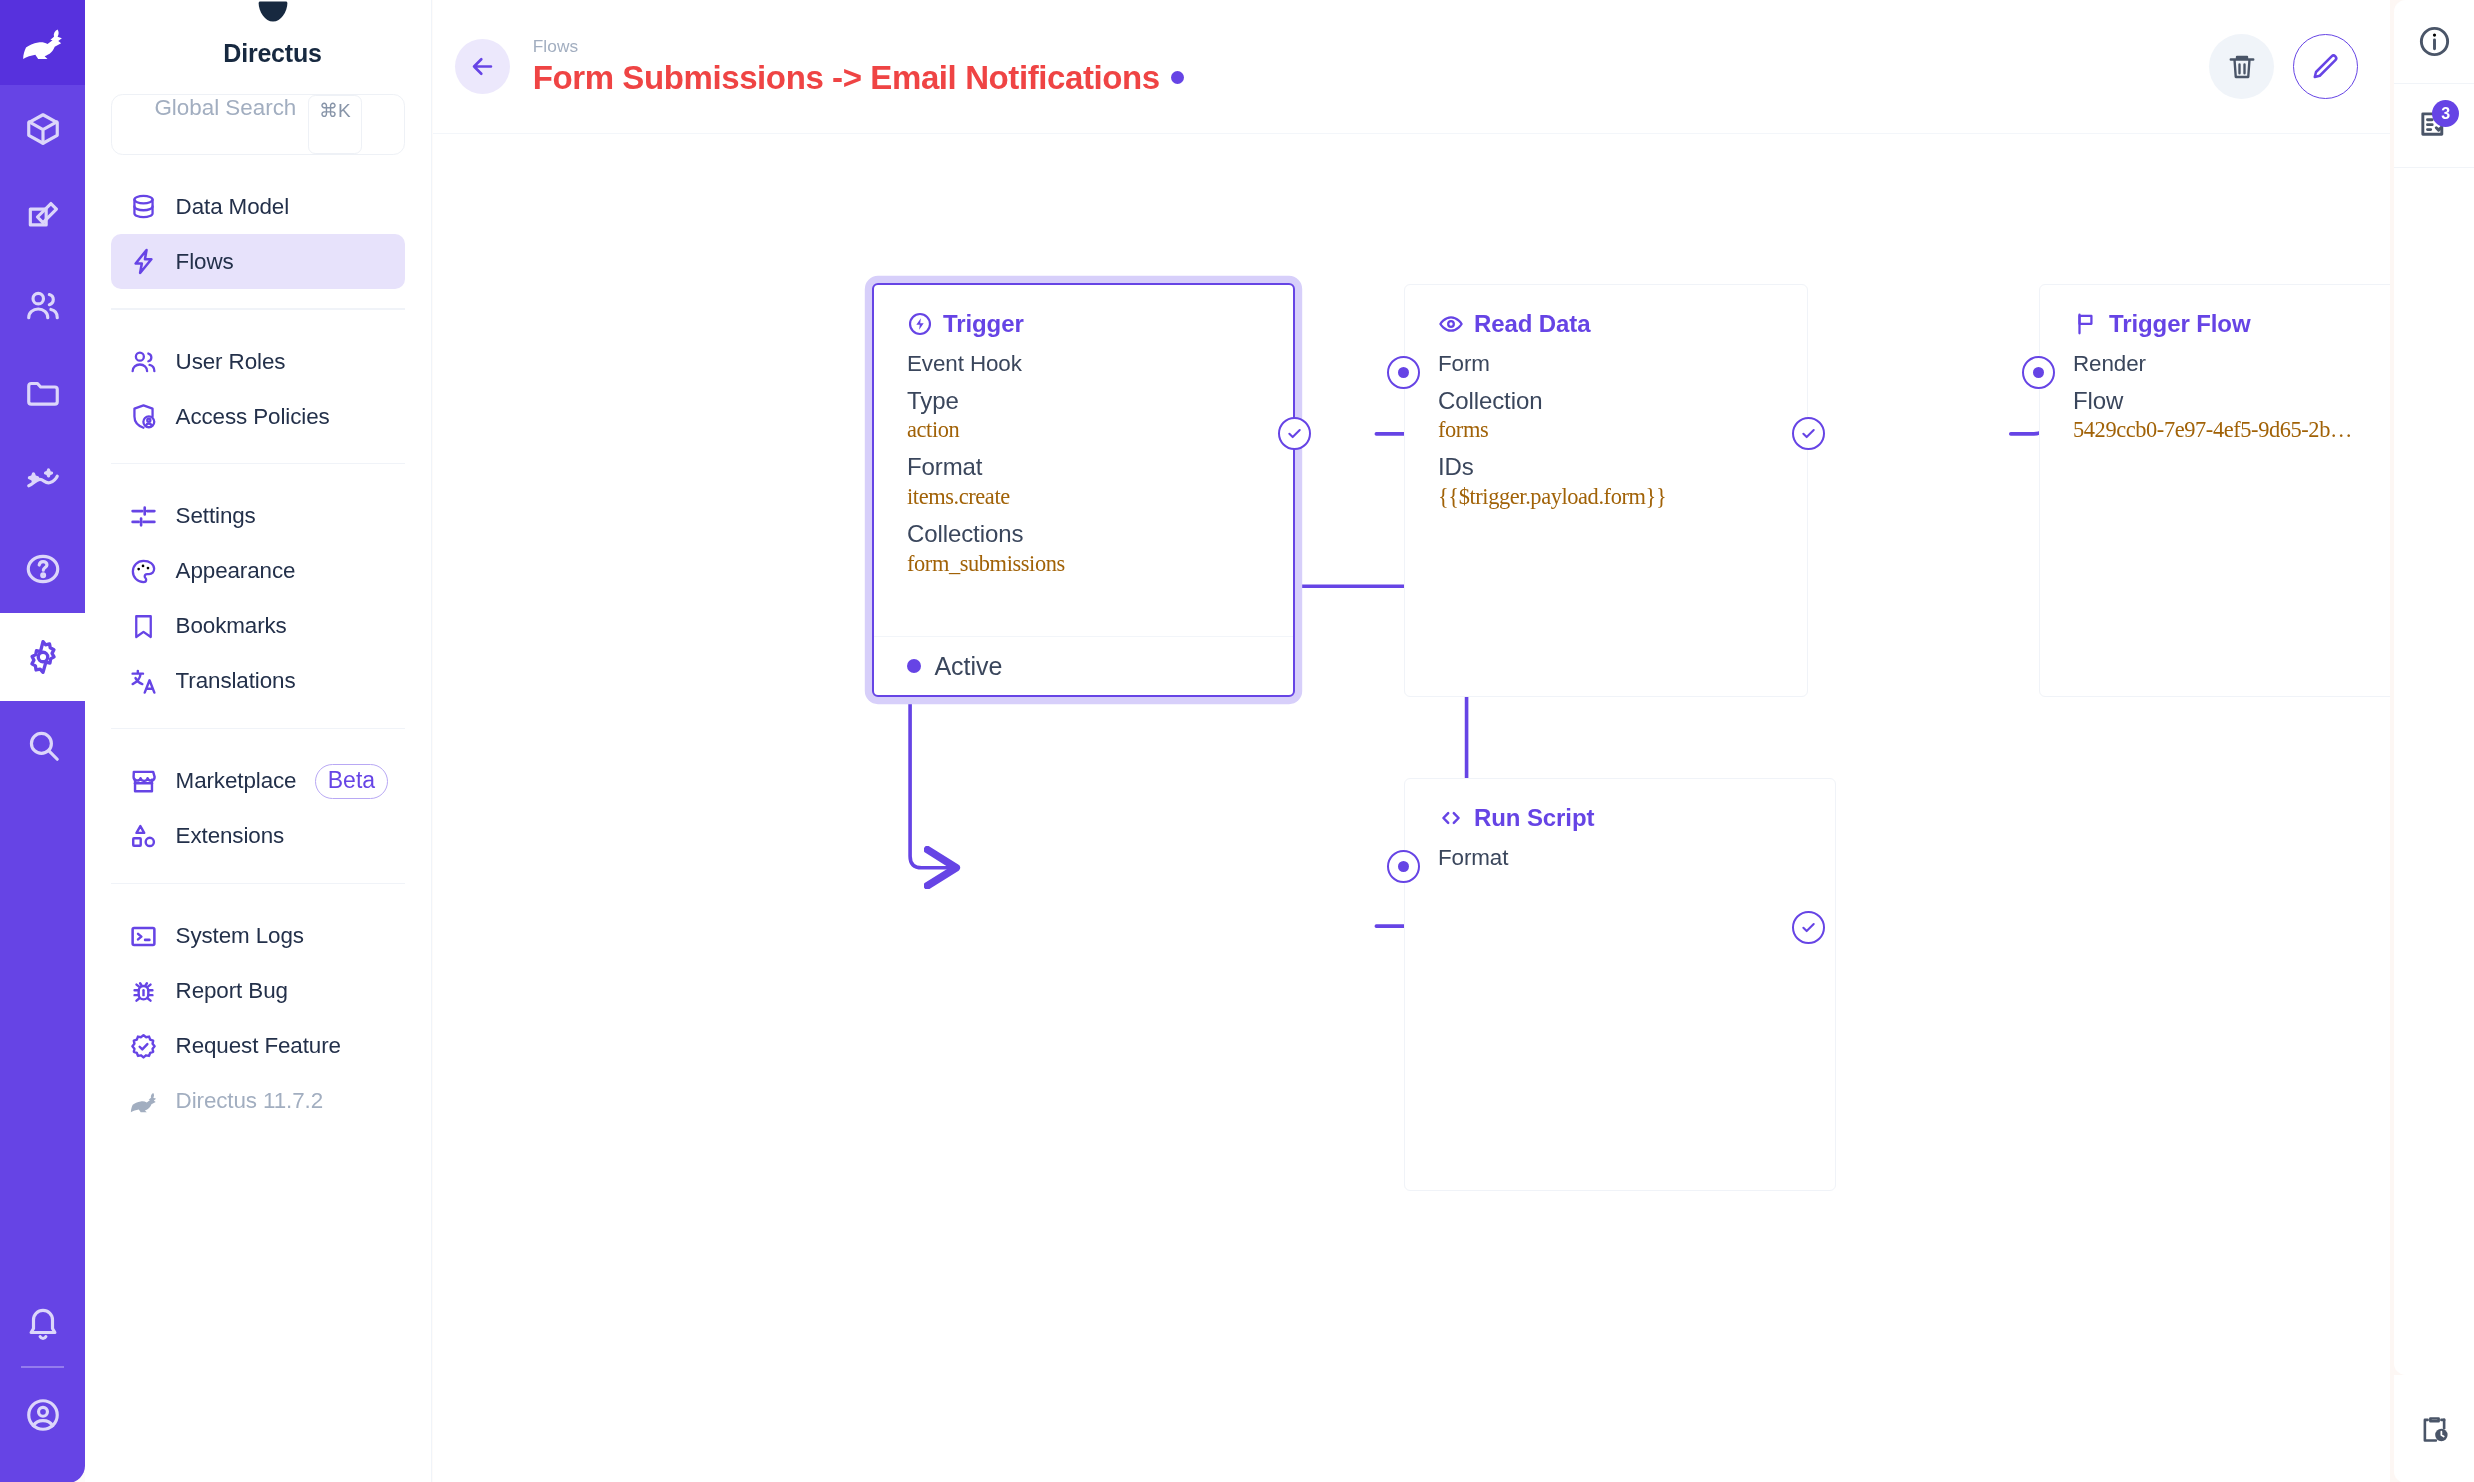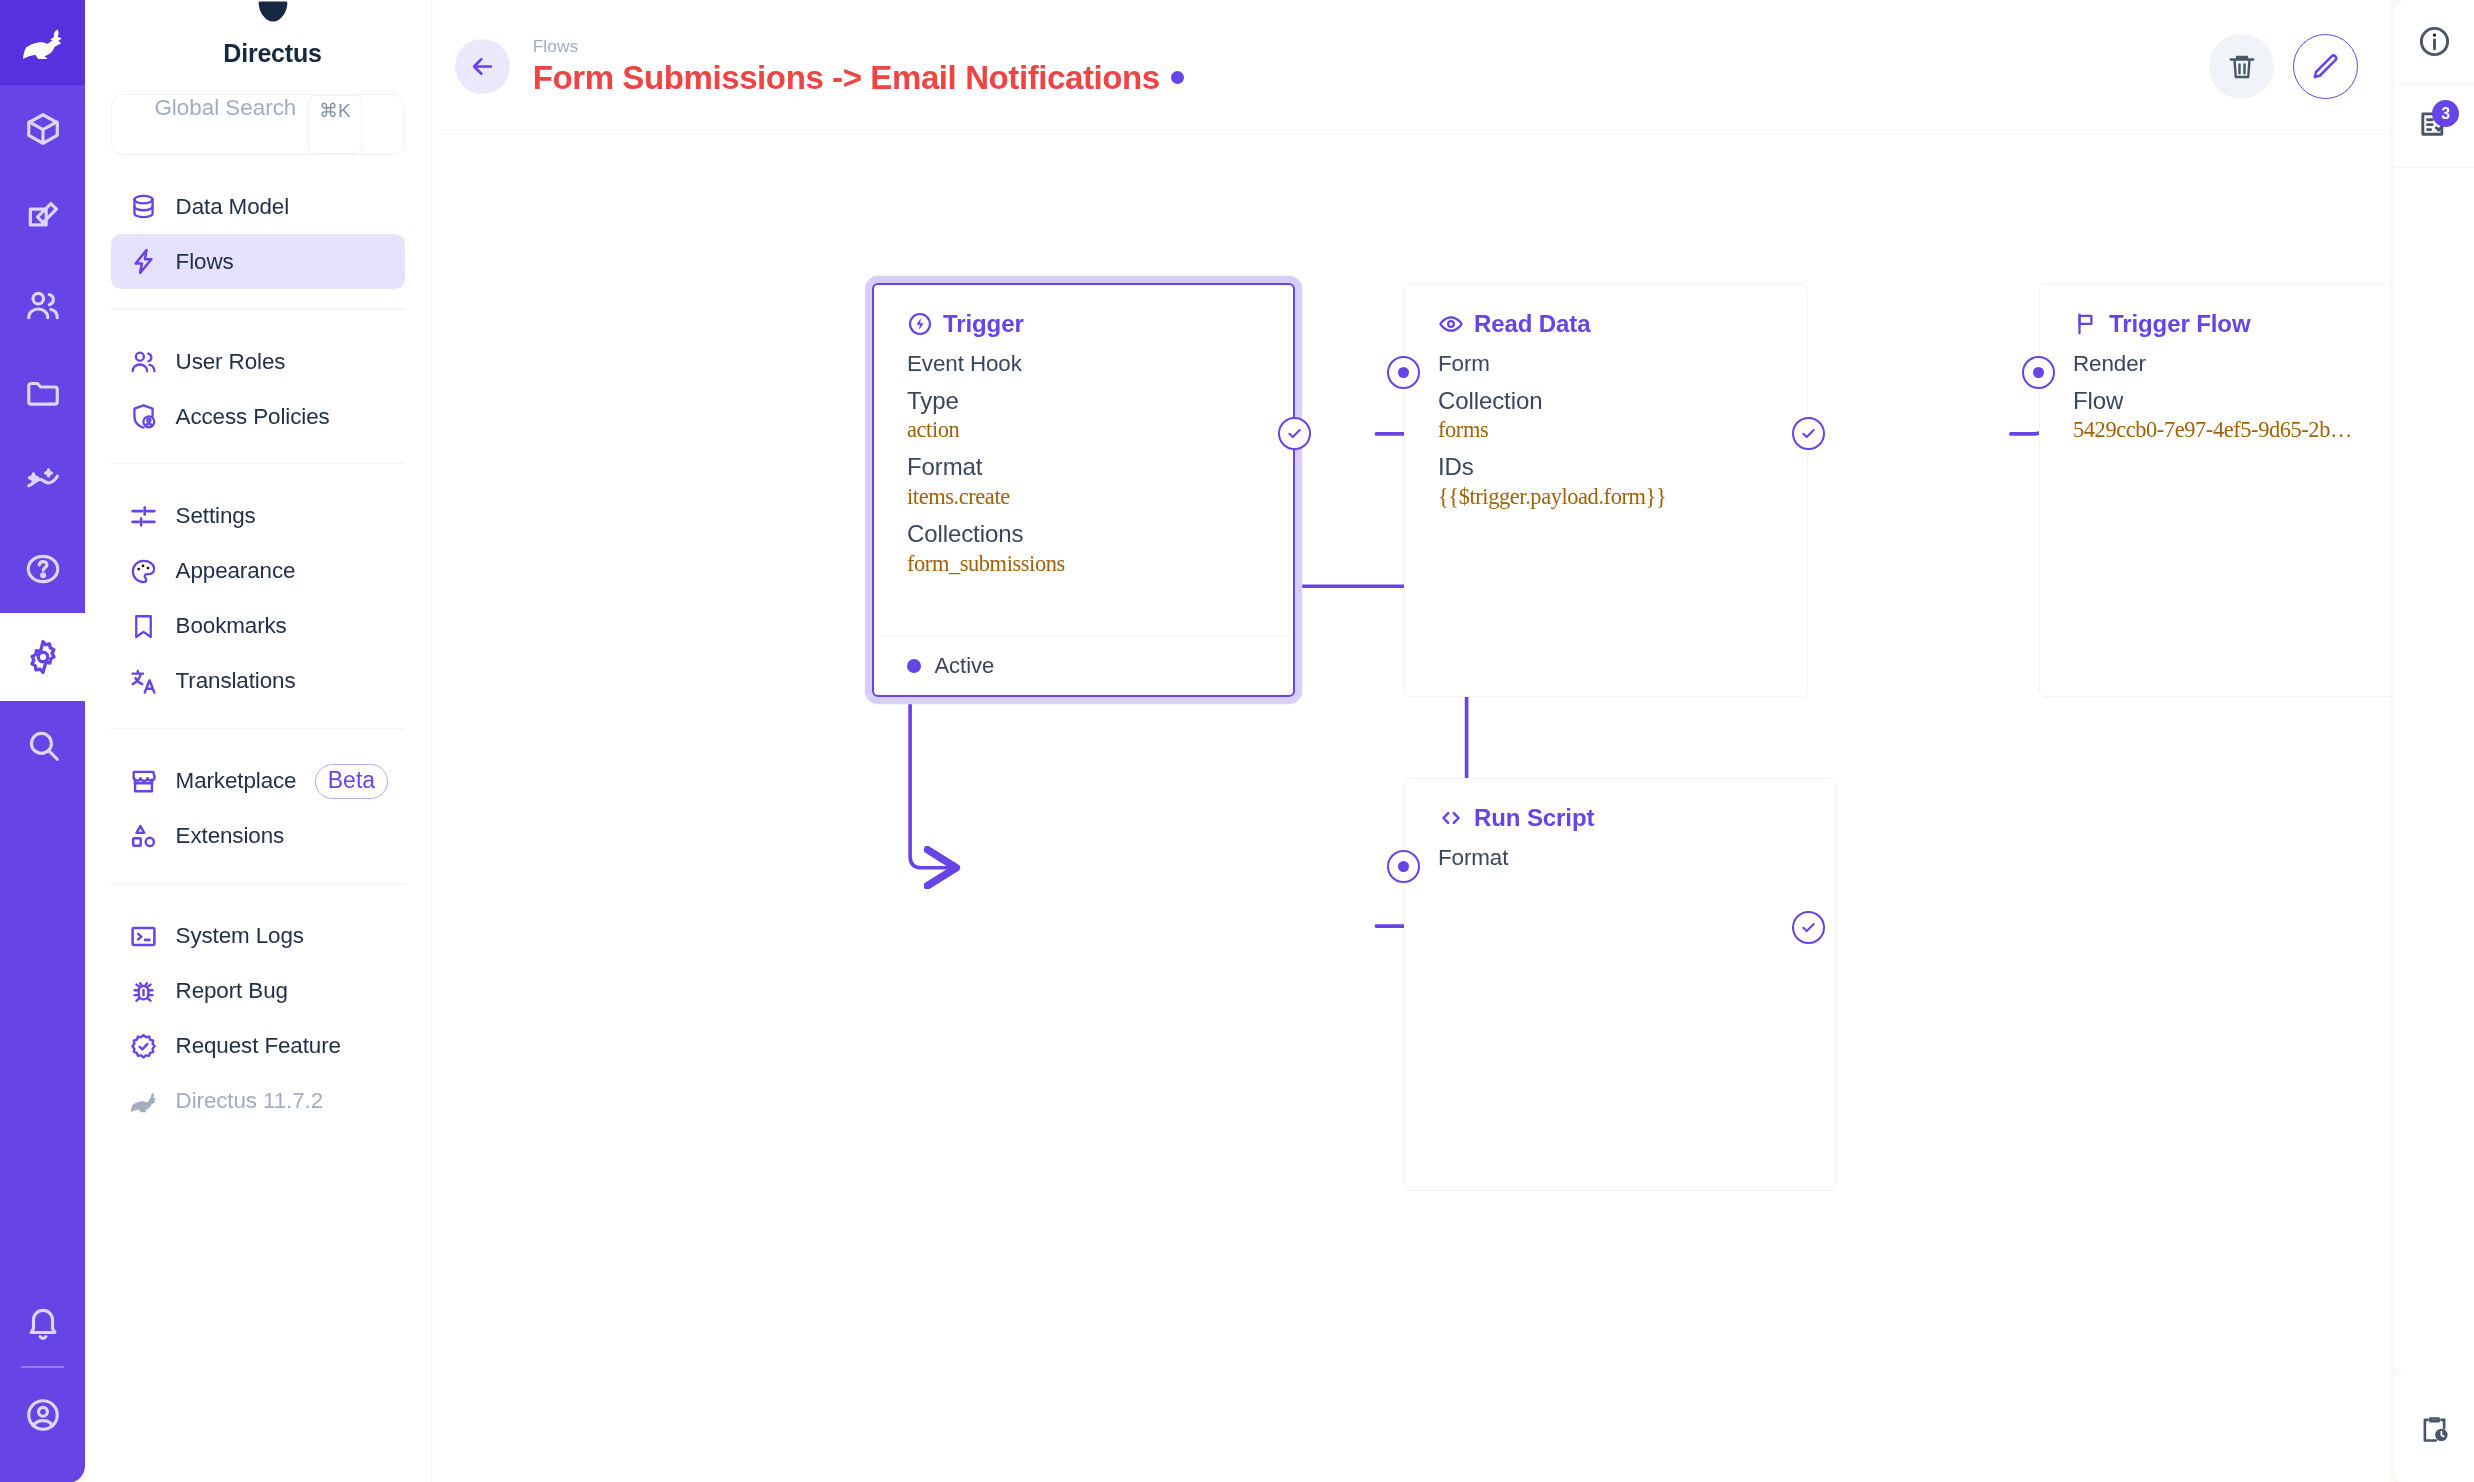--- a/index.html
+++ b/index.html
@@ -137,21 +137,21 @@
     font-family: Liberation Serif, serif;
     letter-spacing: -0.4px; margin-top: 2.9px;
     white-space: nowrap; overflow: hidden;
   }
   .node-foot {
     position: absolute; left: 0; right: 0; bottom: 0; height: 59px;
     border-top: 1.4px solid #f2f5f9;
     display: flex; align-items: center; gap: 13px; padding-left: 33px;
   }
   .node-foot .dot { width: 14.4px; height: 14.4px; border-radius: 50%; background: #6644e5; }
-  .node-foot .txt { font-size: 22px; color: #3a465c; }
+  .node-foot .txt { font-size: 25px; color: #3a465c; }
 
   
   .port {
     position: absolute; width: 33px; height: 33px; border-radius: 50%;
     border: 2.9px solid #6644e5; background: #ffffff;
     display: flex; align-items: center; justify-content: center;
     cursor: pointer; z-index: 5;
   }
   .port .inner { width: 11.6px; height: 11.6px; border-radius: 50%; background: #6644e5; }
   .port svg { display:block; }

